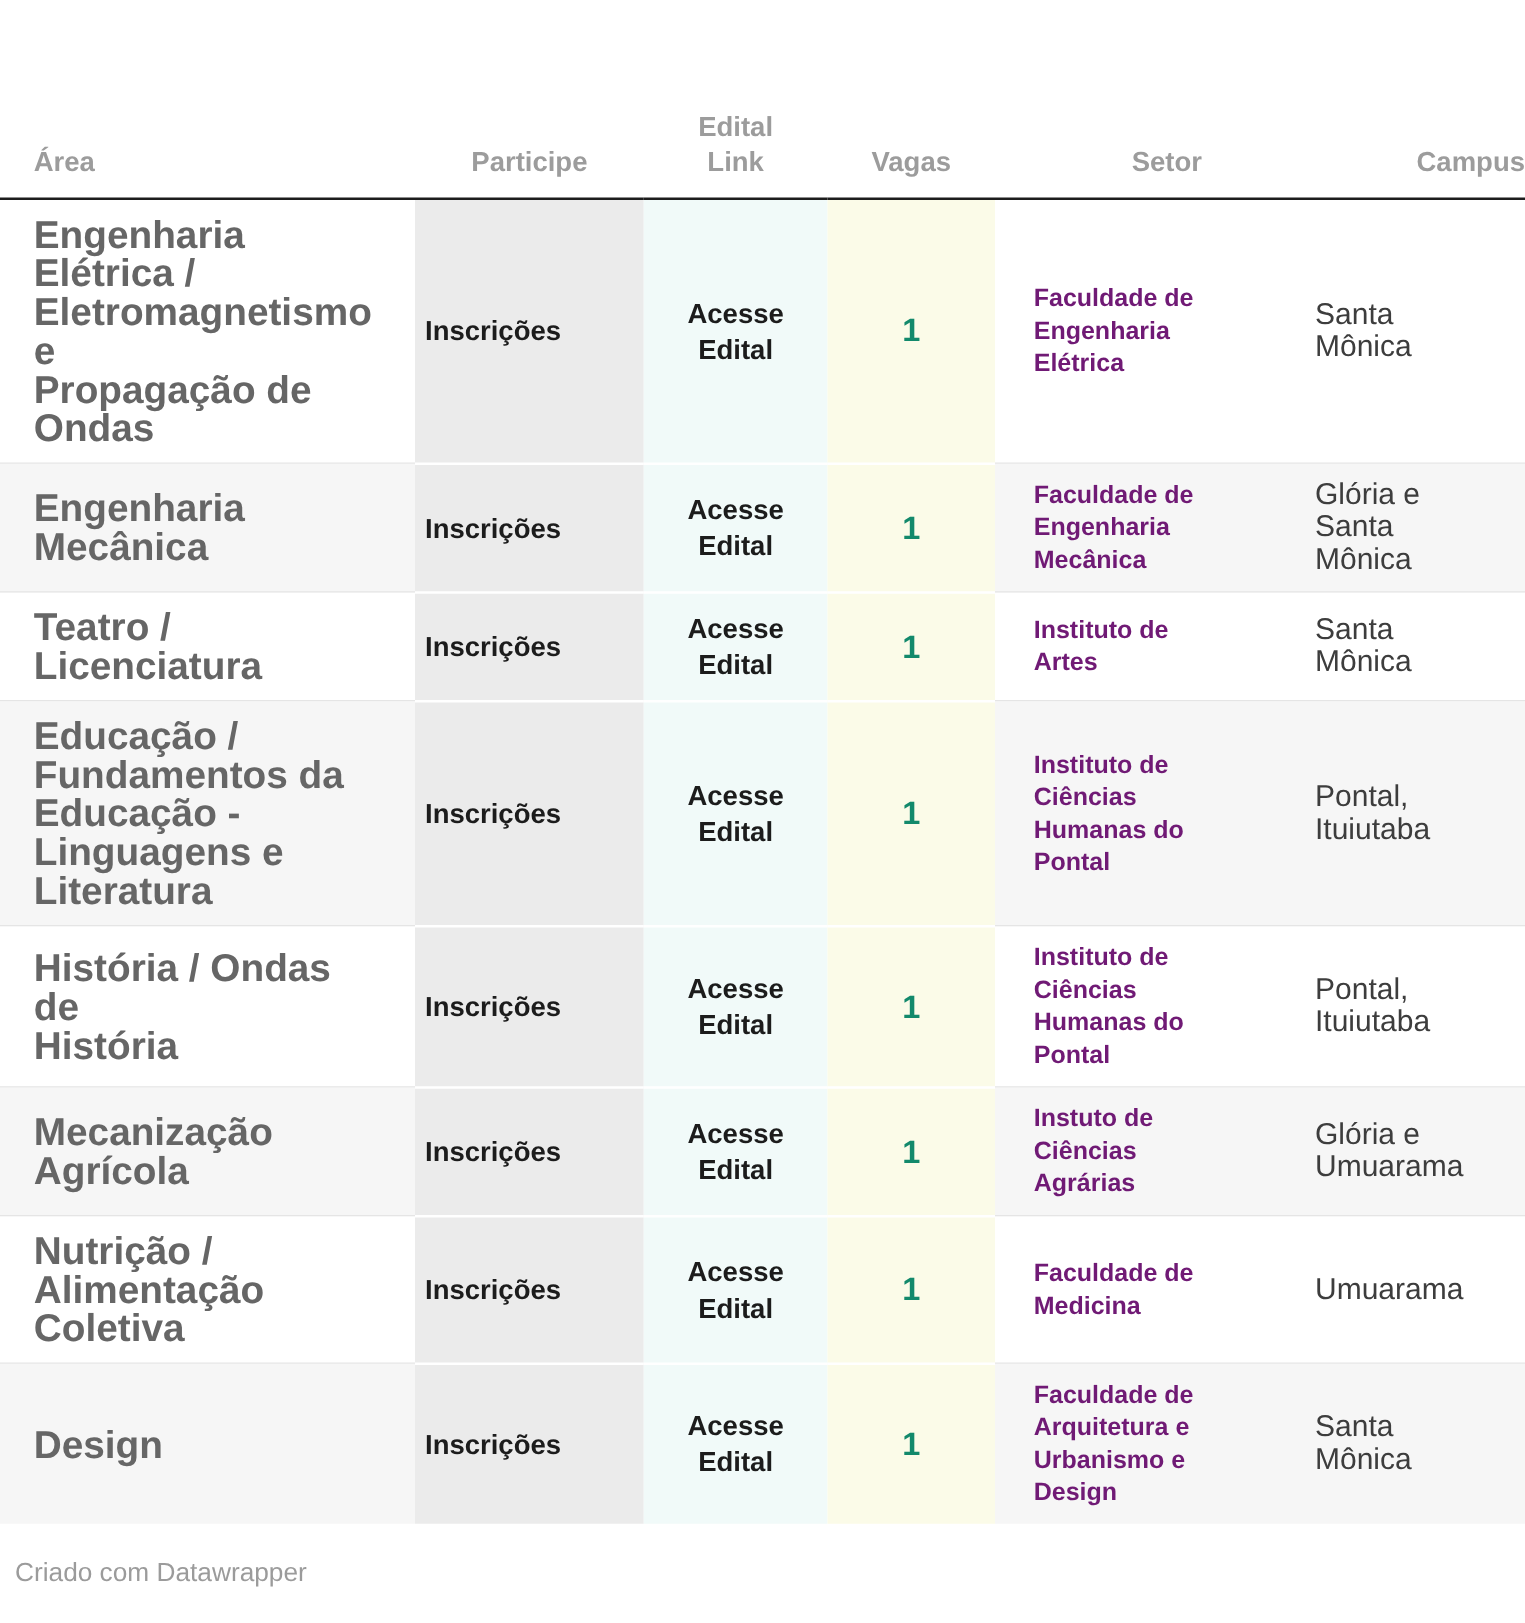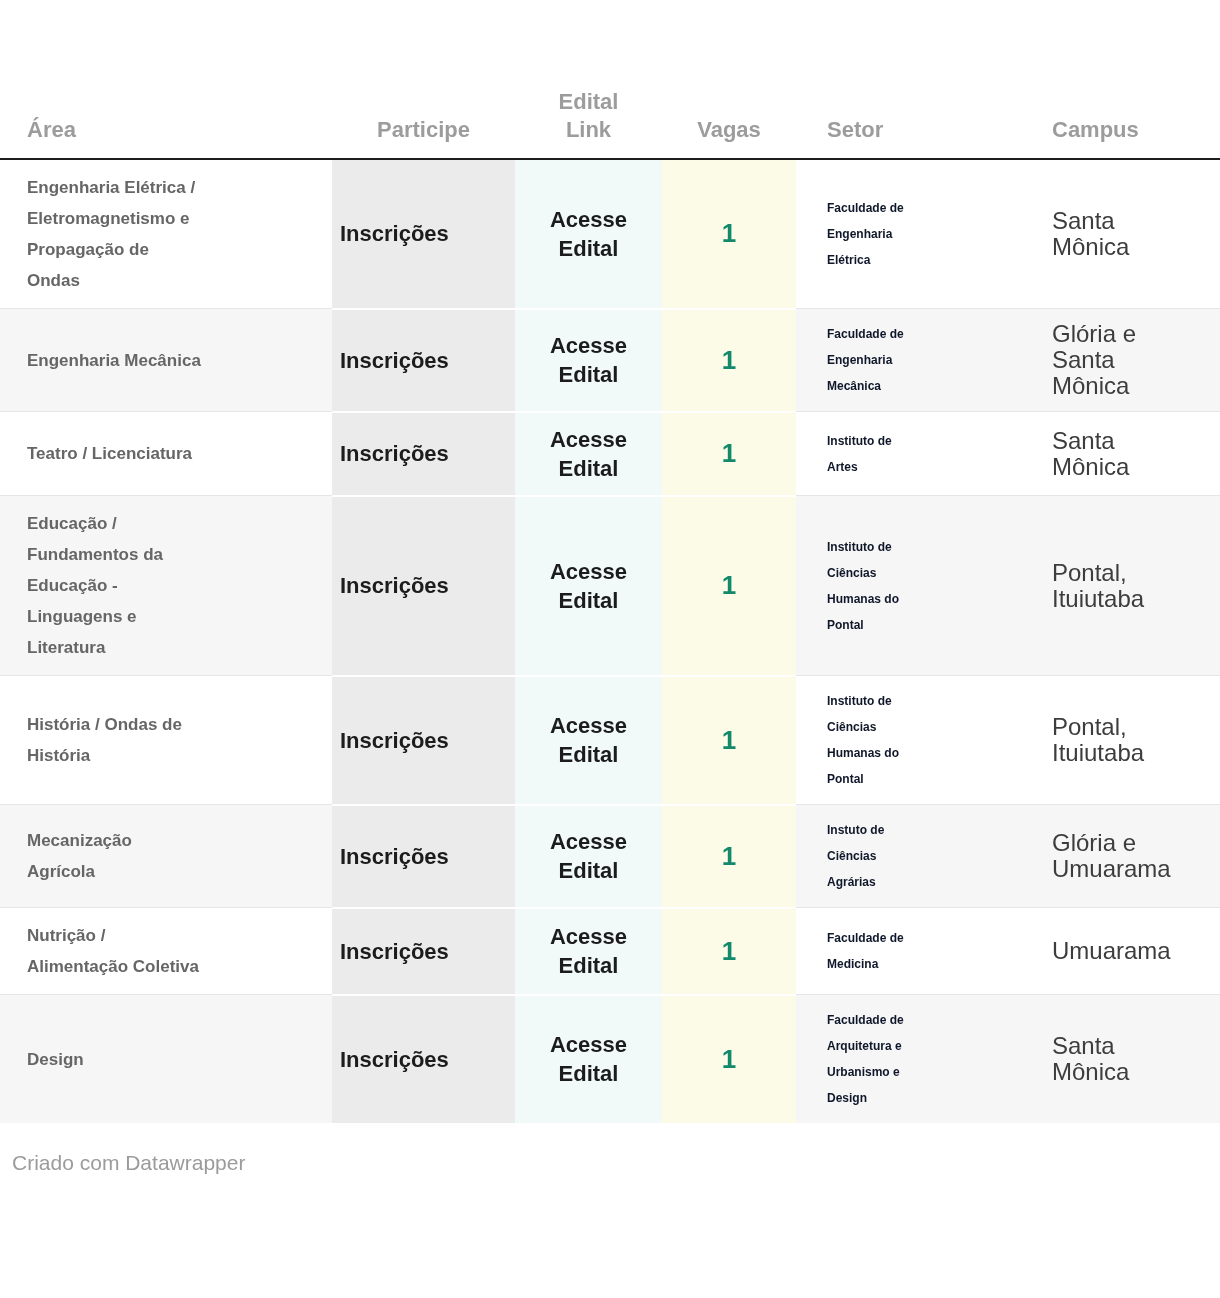--- a/index.html
+++ b/index.html
@@ -32,31 +32,31 @@
     font-size: 22px;
     font-weight: bold;
     color: #9c9c9c;
     padding: 88px 0 14px 0;
     border-bottom: 2px solid #1d1d1d;
     white-space: pre-line;
     line-height: 28px;
   }
   th.h-area   { text-align: left; padding-left: 27px; margin-top: 35px; }
   th.h-center { text-align: center; }
-  th.h-setor  { text-align: left; padding-left: 31px; }
-  th.h-campus { text-align: left; padding-left: 12px; }
+  th.h-setor  { text-align: center; padding-left: 31px; }
+  th.h-campus { text-align: right; padding-left: 12px; }
 
   tbody td {
     vertical-align: middle;
     box-sizing: border-box;
   }
   td.cell-area {
     color: #666666;
     font-weight: bold;
-    font-size: 17px;
+    font-size: 31px;
     line-height: 31px;
     padding: 12px 30px 12px 27px;
     white-space: pre-line;
     border-top: 1px solid #e5e5e5;
   }
   td.cell-participe {
     background: #ebebeb;
     border-top: 2px solid #ffffff;
     padding: 12px 8px;
   }
@@ -78,23 +78,23 @@
   td.cell-vagas {
     background: #fbfbe8;
     text-align: center;
     color: #12896b;
     font-weight: bold;
     font-size: 26px;
     border-top: 2px solid #ffffff;
     padding: 12px 8px;
   }
   td.cell-setor {
-    color: #0f172a;
-    font-weight: bold;
-    font-size: 12px;
+    color: #701a75;
+    font-weight: bold;
+    font-size: 20px;
     line-height: 26px;
     padding: 12px 20px 12px 31px;
     white-space: pre-line;
     border-top: 1px solid #e5e5e5;
     cursor: pointer;
   }
   td.cell-campus {
     color: #3d3d3d;
     font-size: 24px;
     line-height: 26px;

